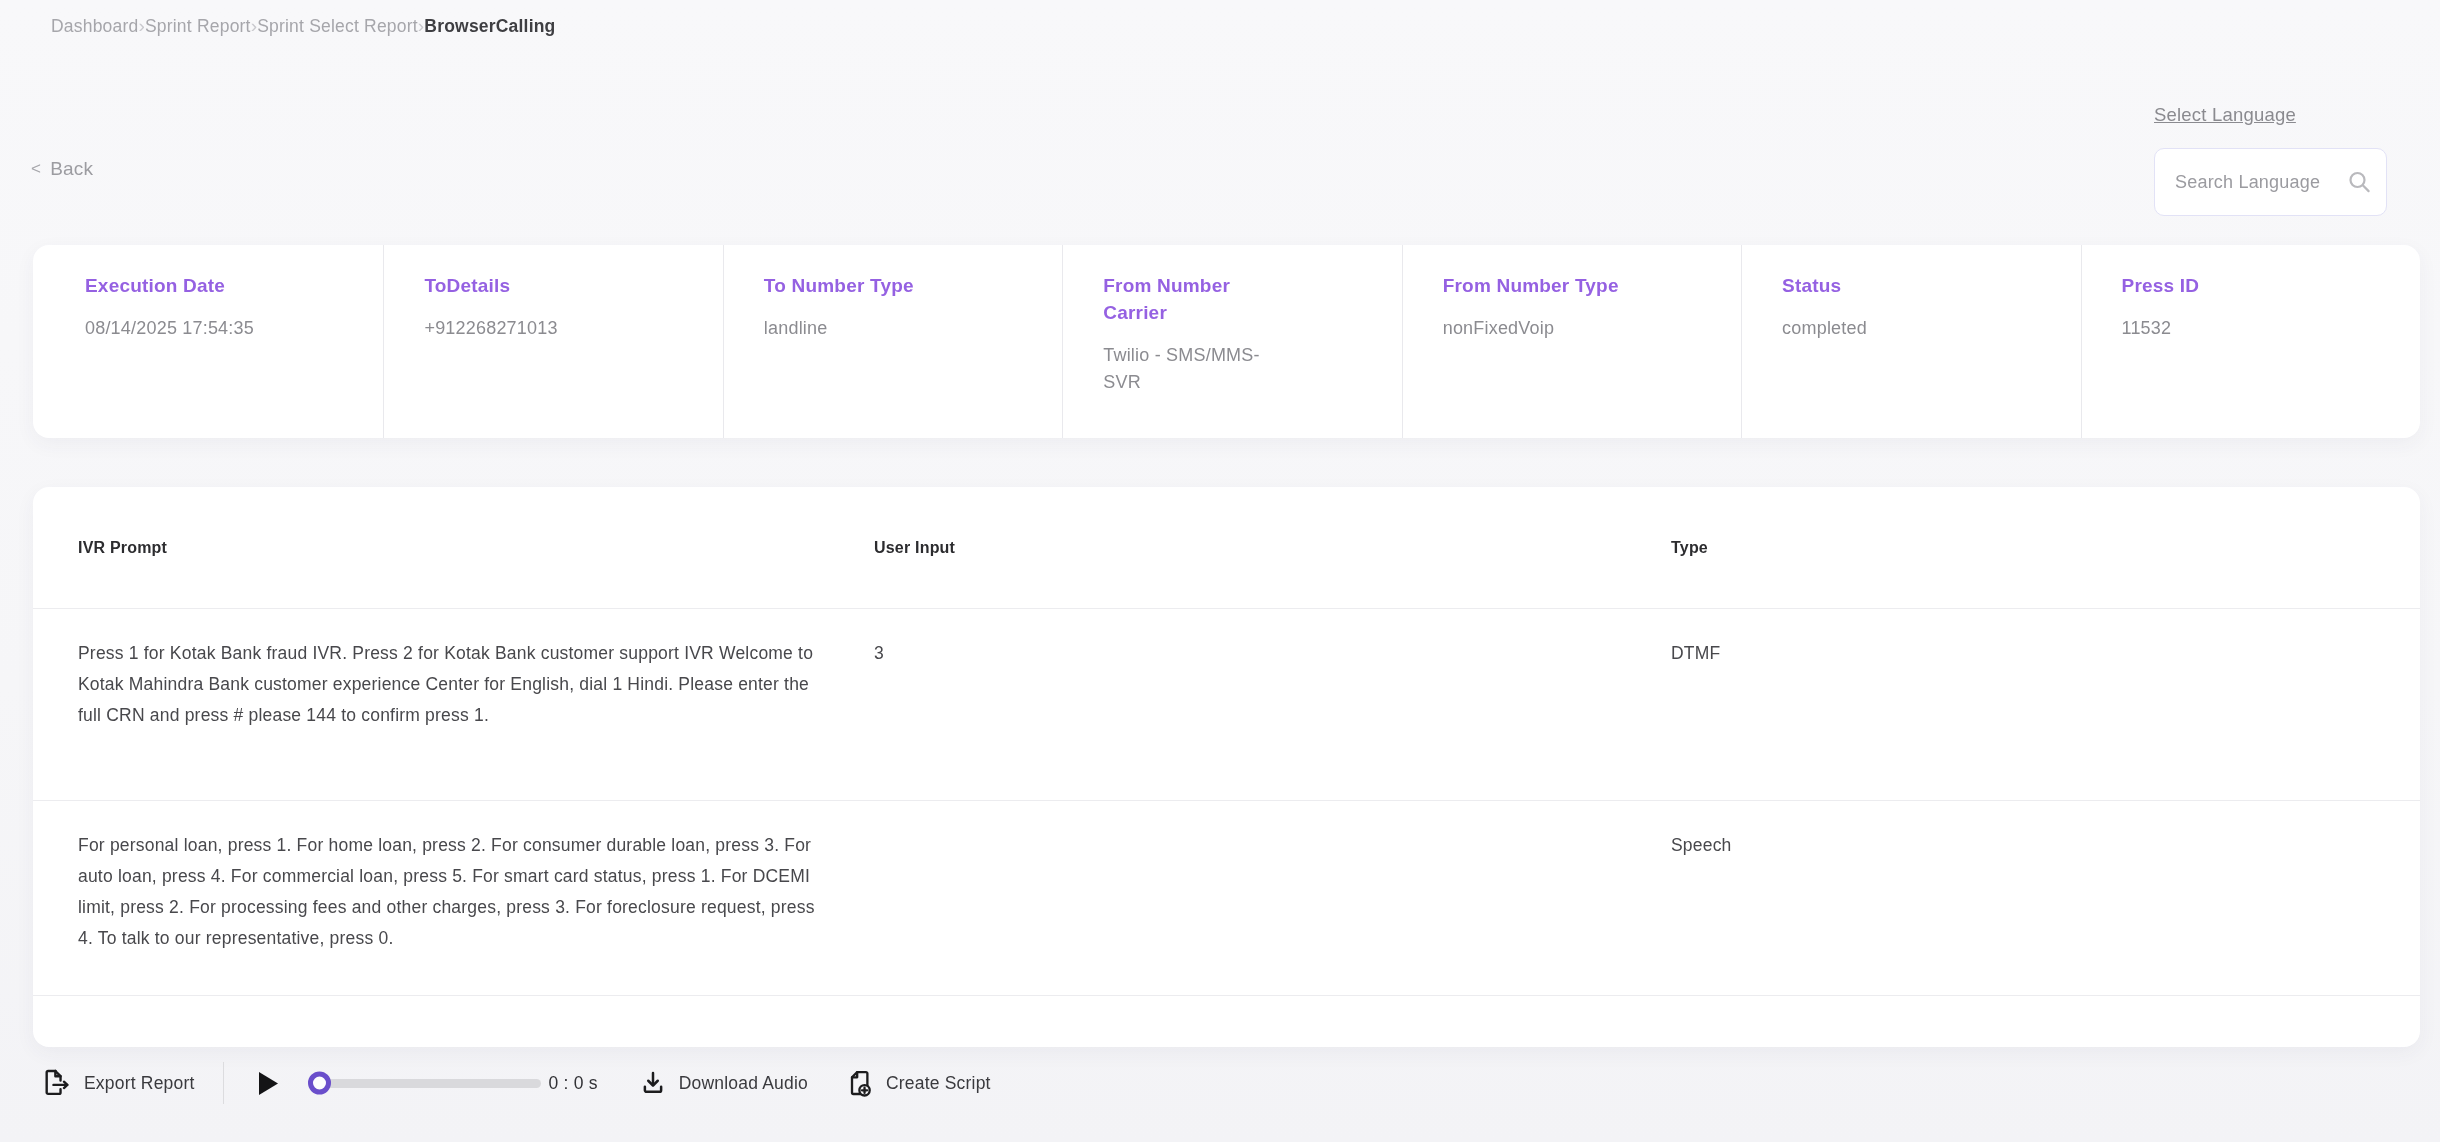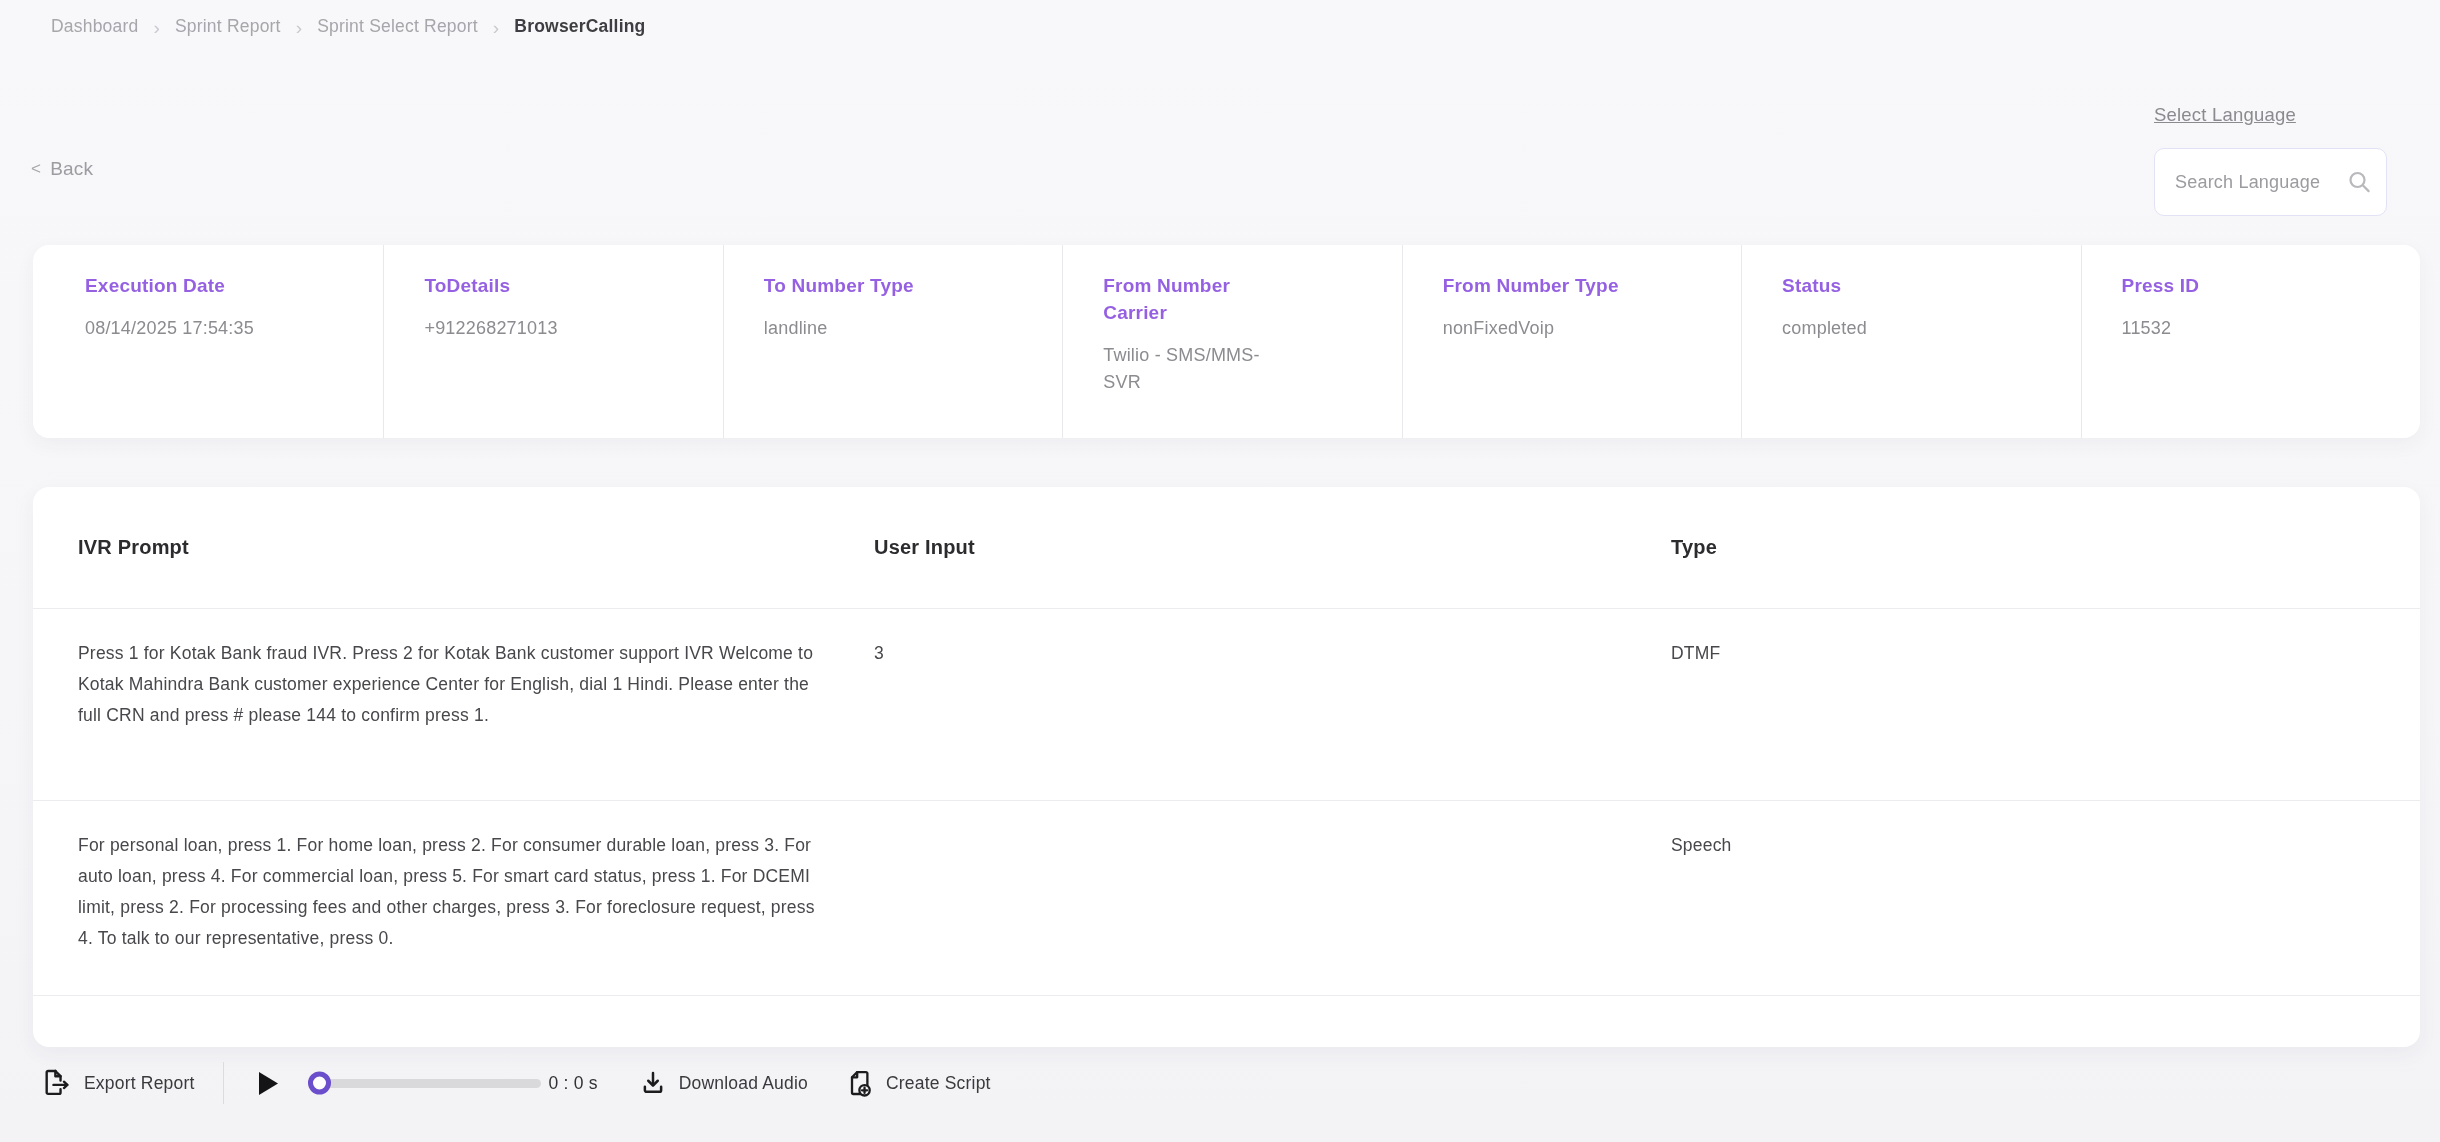--- a/index.html
+++ b/index.html
@@ -7,21 +7,21 @@
   .page{
     position:relative;
     width:2440px;height:1142px;
     background:linear-gradient(180deg,#f8f8fa 0%,#f6f6f8 60%,#f3f3f6 100%);
     font-family:"Liberation Sans",sans-serif;
     letter-spacing:.2px;
     overflow:hidden;
     color:#444;
   }
   
-  .breadcrumb{position:absolute;left:51px;top:16px;display:flex;align-items:flex-end;gap:15px;font-size:17.5px;color:#a6a6ab;}
+  .breadcrumb{position:absolute;left:51px;top:16px;display:flex;align-items:flex-start;font-size:17.5px;color:#a6a6ab;}
   .crumb{cursor:pointer;}
   .crumb.current{color:#3e3e42;font-weight:600;cursor:default;}
   .crumb-sep{color:#c9c9ce;font-size:19px;line-height:1;}
   
   .lang-box{position:absolute;right:53px;top:104px;width:233px;}
   .lang-label{font-size:18.5px;color:#8a8a8f;margin-bottom:22px;text-decoration:underline;}
   .search-wrap{position:relative;width:233px;height:68px;background:#ffffff;border:1.5px solid #e2e2f6;border-radius:10px;box-sizing:border-box;}
   .search-wrap input{
     position:absolute;inset:0;border:none;outline:none;background:transparent;
     font-family:"Liberation Sans",sans-serif;font-size:18px;color:#555;
@@ -46,21 +46,21 @@
   .field-value{color:#8b8b90;font-size:18px;line-height:27px;margin-top:16px;max-width:186px;overflow-wrap:break-word;}
   
   .table-card{
     position:absolute;left:33px;top:487px;width:2387px;height:560px;
     background:#ffffff;border-radius:16px;
     box-shadow:0 6px 20px rgba(50,50,90,.05);
     box-sizing:border-box;overflow:hidden;
   }
   .t-head,.t-row{display:grid;grid-template-columns:796px 797px 1fr;padding-left:45px;box-sizing:border-box;}
   .t-head{height:122px;align-items:center;border-bottom:1px solid #ececef;}
-  .t-head .th{font-size:20px;font-weight:700;color:#2c2c2f;}
+  .t-head .th{font-size:16px;font-weight:700;color:#2c2c2f;}
   .t-row{border-bottom:1px solid #ececef;}
   .t-row .td{padding:29px 50px 28px 0;font-size:17.5px;line-height:31px;color:#48484c;}
   .t-row .td.prompt{max-width:760px;}
   .row-1{min-height:192px;}
   .row-2{min-height:195px;}
   
   .toolbar{position:absolute;left:39px;top:1059px;height:48px;display:flex;align-items:center;}
   .tb-btn{display:flex;align-items:center;gap:11px;font-size:17.5px;color:#3a3a3e;cursor:pointer;white-space:nowrap;}
   .tb-divider{width:1px;height:42px;background:#dcdcdf;margin:0 34px 0 28px;}
   .play-btn{width:21px;height:25px;margin-right:22px;cursor:pointer;display:flex;align-items:center;}

